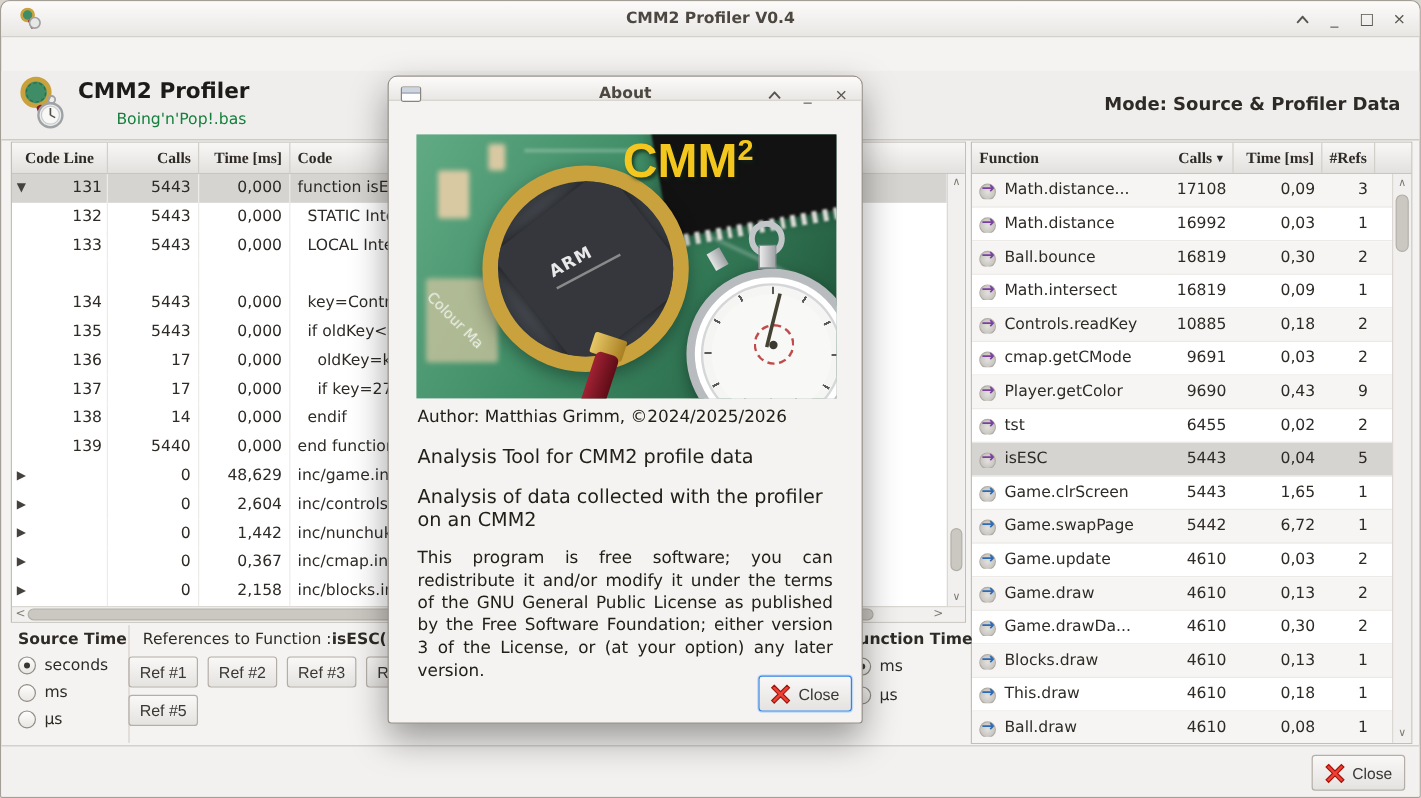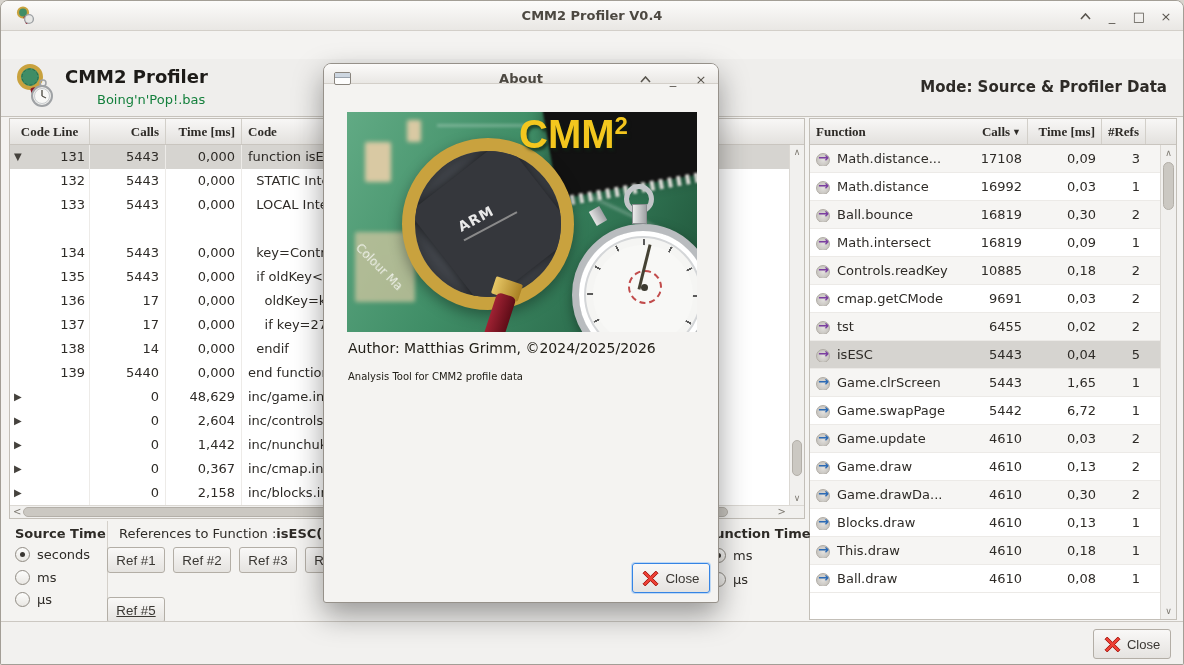--- a/index.html
+++ b/index.html
@@ -89,21 +89,21 @@
     box-shadow:0 12px 30px rgba(0,0,0,.38);overflow:hidden;}
   .dlg-tb{position:relative;height:20px;background:linear-gradient(#fcfbfa,#e9e7e4);border-bottom:1px solid #d3cfc9;}
   .dlg-title{position:absolute;left:0;right:0;top:7px;text-align:center;font-weight:bold;color:#4c4841;}
   .dlg-btns{position:absolute;right:10px;top:0;height:30px;display:flex;gap:14px;align-items:center;color:#5a564f;}
   .dlg-ic{position:absolute;left:10px;top:8px;width:17px;height:13px;background:#fdfdfd;border:1px solid #89847d;border-radius:2px;}
   .dlg-ic::before{content:"";position:absolute;left:0;right:0;top:0;height:4px;background:#cdd6e0;border-bottom:1px solid #9aa3ad;}
   .dlg-body{position:absolute;left:0;right:0;top:30px;bottom:0;}
   .dlg-text{position:absolute;left:24px;right:24px;top:246px;color:#232019;}
   .dlg-version{font-weight:bold;font-size:15px;margin:0 0 7px 0;}
   .dlg-author{font-size:14px;margin:0 0 15px 0;}
-  .dlg-line{font-size:10px;margin:0 0 14px 0;}
+  .dlg-line{font-size:16px;margin:0 0 14px 0;}
   .dlg-lic{font-size:14px;text-align:justify;line-height:1.34;margin:0;}
   .dlg-close{position:absolute;right:8px;bottom:9px;width:78px;height:30px;
      border:1px solid #3584e4;box-shadow:0 0 0 1px #bed8f4;}
 
   
   .imgbox{position:absolute;left:23px;top:18px;width:350px;height:220px;overflow:hidden;
     background:linear-gradient(118deg,#61aa84,#3f8d66 42%,#2f7251 72%,#1e5036);}
   .imgbox>div,.imgbox>span{position:absolute;}
   .pcb-chip{right:-12px;top:-18px;width:160px;height:92px;background:#121212;transform:rotate(-10deg);
     box-shadow:0 0 16px rgba(0,0,0,.45);filter:blur(1px);}
@@ -342,20 +342,27 @@
           <div class="td f-fill"></div>
         </div>
         <div class="tr">
           <div class="td f-name"><span class="fn-ic function"></span><span>cmap.getCMode</span></div>
           <div class="td f-calls num">9691</div>
           <div class="td f-time num">0,03</div>
           <div class="td f-refs num">2</div>
           <div class="td f-fill"></div>
         </div>
         <div class="tr">
+          <div class="td f-name"><span class="fn-ic function"></span><span>Player.getColor</span></div>
+          <div class="td f-calls num">9690</div>
+          <div class="td f-time num">0,43</div>
+          <div class="td f-refs num">9</div>
+          <div class="td f-fill"></div>
+        </div>
+        <div class="tr">
           <div class="td f-name"><span class="fn-ic function"></span><span>tst</span></div>
           <div class="td f-calls num">6455</div>
           <div class="td f-time num">0,02</div>
           <div class="td f-refs num">2</div>
           <div class="td f-fill"></div>
         </div>
         <div class="tr sel">
           <div class="td f-name"><span class="fn-ic function"></span><span>isESC</span></div>
           <div class="td f-calls num">5443</div>
           <div class="td f-time num">0,04</div>
@@ -444,21 +451,21 @@
       </div>
     <div class="vdiv" style="left:98px;"></div>
     <div class="refs-label">
       <span>References to Function :</span><b>isESC()</b>
     </div>
     <div id="ref-buttons">
         <button class="btn refbtn" style="left: 98px; top: 26px;">Ref #1</button>
         <button class="btn refbtn" style="left: 164px; top: 26px;">Ref #2</button>
         <button class="btn refbtn" style="left: 230px; top: 26px;">Ref #3</button>
         <button class="btn refbtn" style="left: 296px; top: 26px;">Ref #4</button>
-        <button class="btn refbtn" style="left: 98px; top: 76px; text-decoration: underline;">Ref #5</button>
+        <button class="btn refbtn" style="left: 98px; top: 58px;">Ref #5</button>
       </div>
     <span class="grp-title" style="left:698px;top:5px;white-space:nowrap;">Function Time</span>
     <div id="function-time-radios">
         <div class="radio" style="left: 702px; top: 27px;">
           <span class="rb on"></span>
           <span>ms</span>
         </div>
         <div class="radio" style="left: 702px; top: 51px;">
           <span class="rb"></span>
           <span>µs</span>
@@ -512,20 +519,22 @@
               <i></i>
           </div>
         </div>
         <div class="mag-ferrule"></div>
         <div class="mag-handle"></div>
         <span class="brand"><span>CMM</span><sup>2</sup></span>
       </div>
       <div class="dlg-text">
         <p class="dlg-author">Author: Matthias Grimm, ©2024/2025/2026</p>
         <p class="dlg-line">Analysis Tool for CMM2 profile data</p>
+        <p class="dlg-line">Analysis of data collected with the profiler on an CMM2</p>
+        <p class="dlg-lic">This program is free software; you can redistribute it and/or modify it under the terms of the GNU General Public License as published by the Free Software Foundation; either version 3 of the License, or (at your option) any later version.</p>
       </div>
       <button class="btn dlg-close">
         <svg class="xicon" viewBox="0 0 16 16">
             <path d="M3 1 L8 6 L13 1 L15 3 L10 8 L15 13 L13 15 L8 10 L3 15 L1 13 L6 8 L1 3 Z" fill="#ee4035" stroke="#a31209" stroke-width="0.9"></path>
           </svg>
         <span>Close</span>
       </button>
     </div>
   </div>
 

